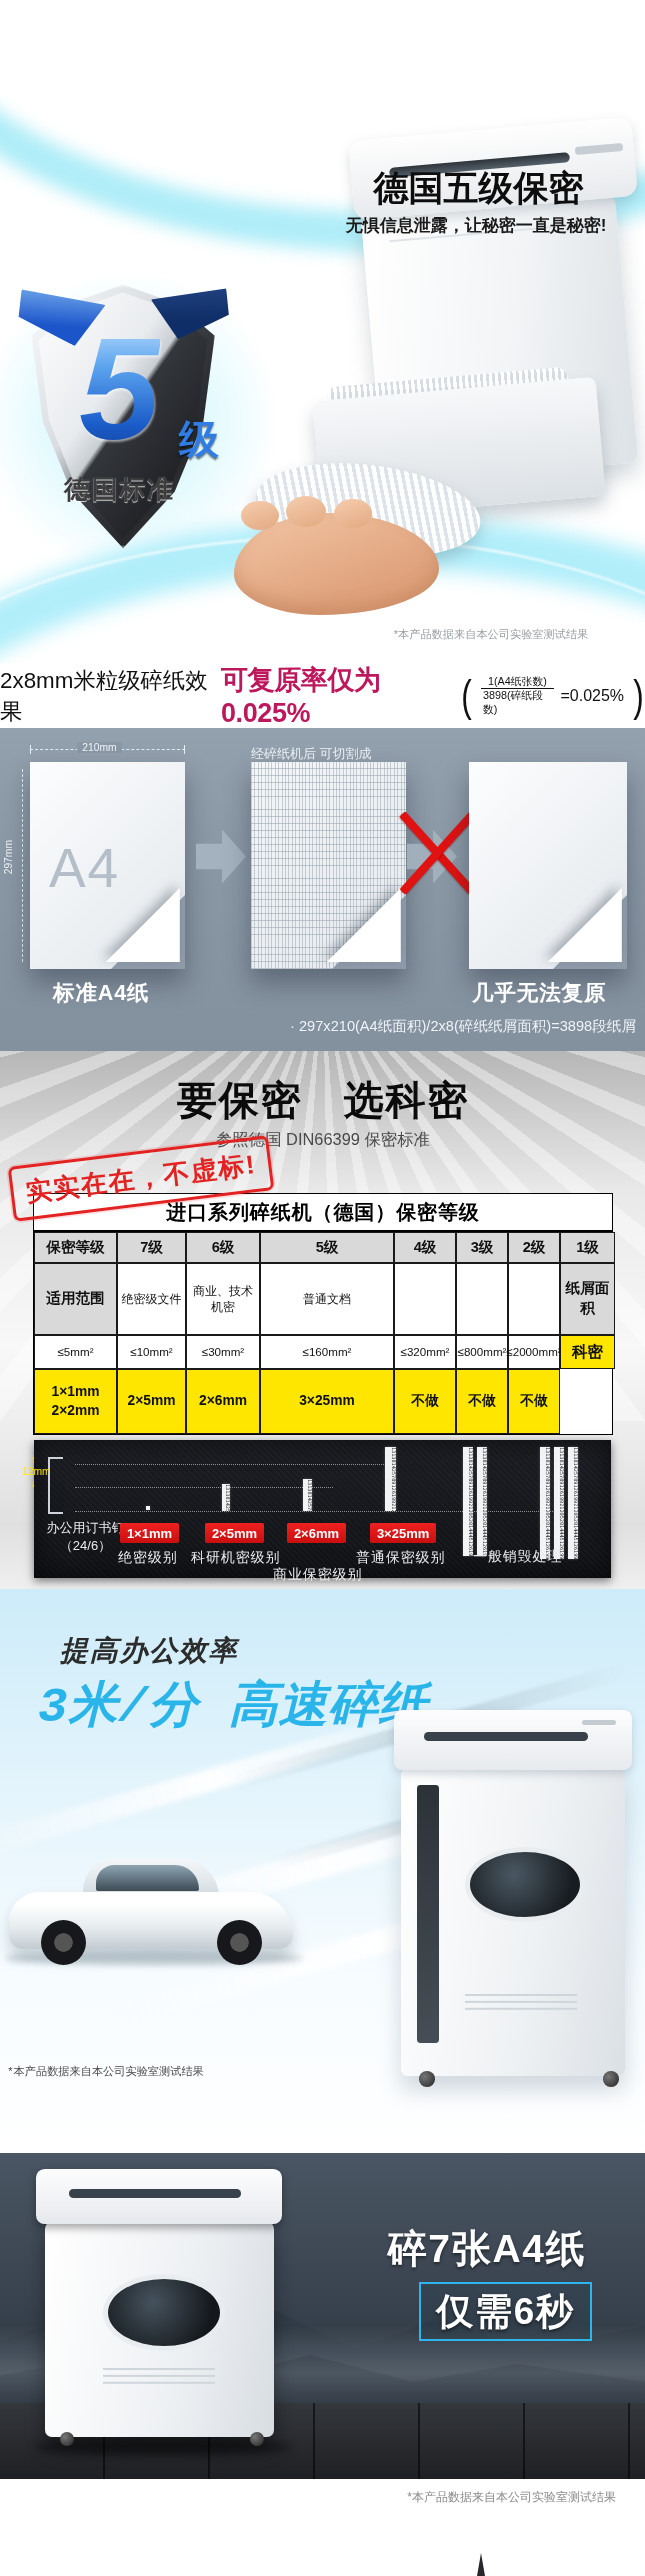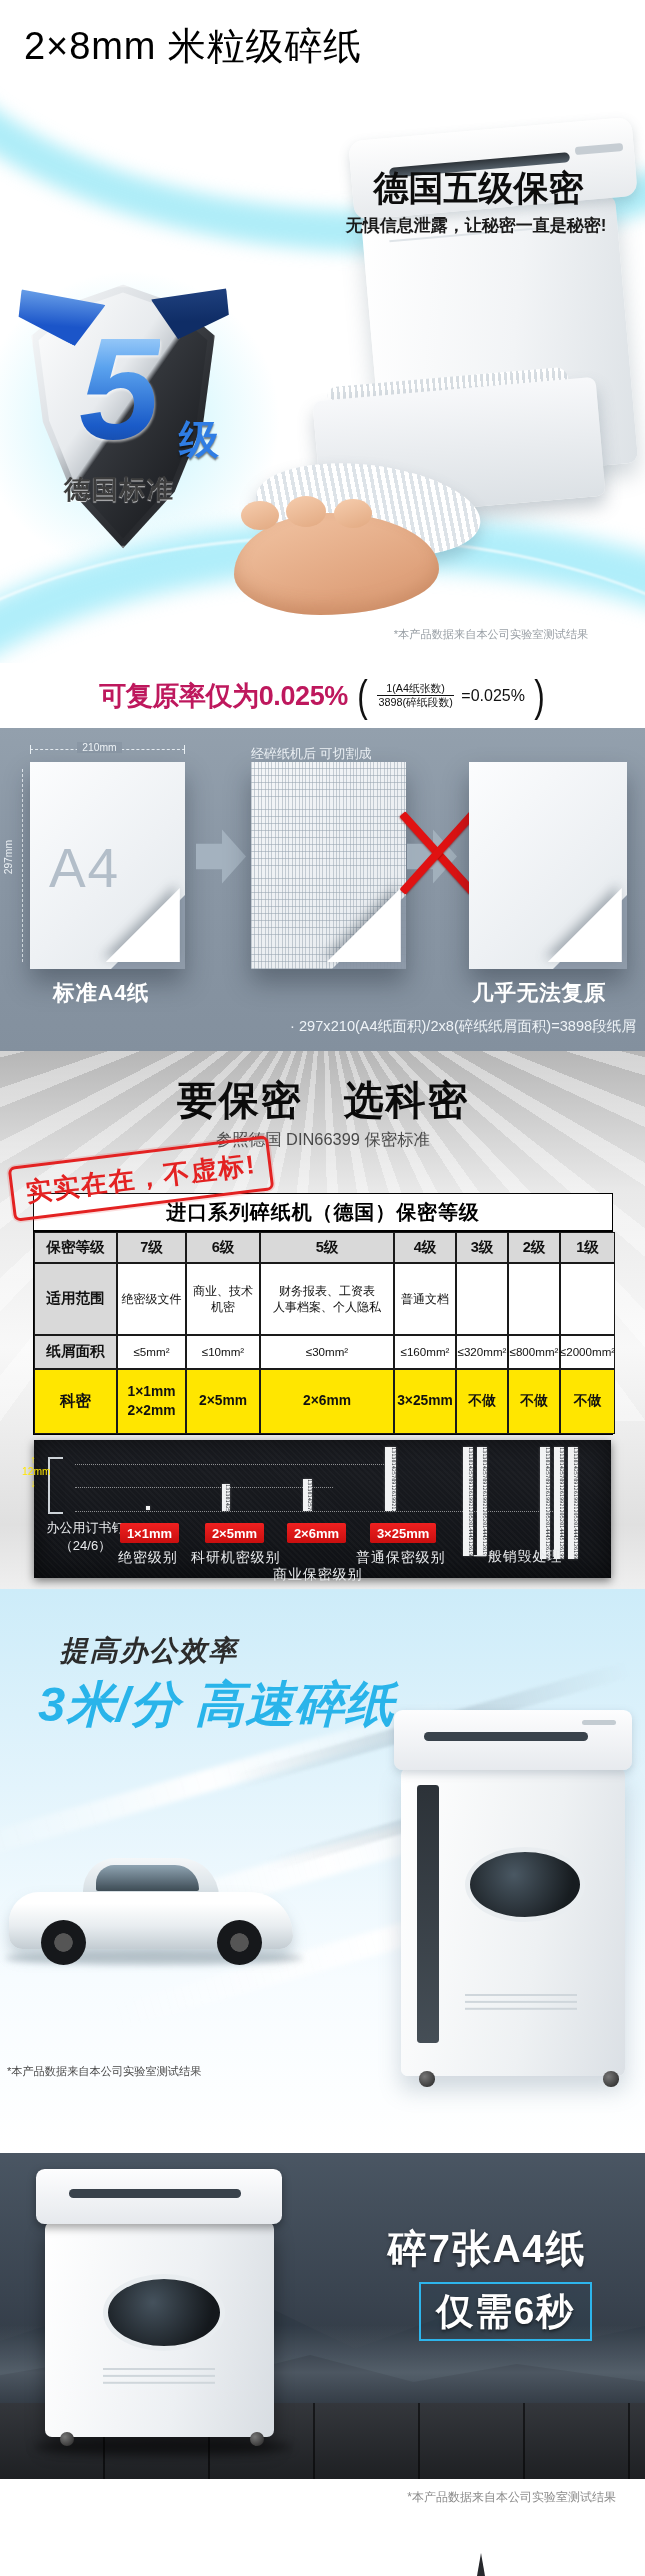--- a/index.html
+++ b/index.html
@@ -144,21 +144,21 @@
   .strip .dg{writing-mode:vertical-rl;font-size:5.2px;line-height:1;color:#2b2f34;letter-spacing:0;
       font-family:"DejaVu Sans Mono",monospace;display:block;width:100%;}
   .badge{position:absolute;height:20px;background:linear-gradient(180deg,#f02020,#c90f0f);color:#fff;
       font-size:13px;font-weight:800;display:flex;align-items:center;justify-content:center;
       padding:0 6.9px;border-radius:1.7px;}
   .plabel{position:absolute;color:#e8eaec;font-size:14px;letter-spacing:0.9px;}
   .staple-name{position:absolute;left:0px;top:79px;width:103px;text-align:center;color:#e8eaec;
       font-size:13px;line-height:1.4;white-space:pre-line;}
 
   
-  #speed{top:1589px;height:708px;background:linear-gradient(180deg,#cdecf9 0%,#e3f4fc 28%,#f7fcff 55%,#ffffff 80%);}
+  #speed{top:1589px;height:708px;background:linear-gradient(180deg,#cdecf9 0%,#e3f4fc 28%,#f7fcff 55%,#ffffff 80%);font-family:Liberation Mono, monospace;}
   .streak{position:absolute;background:linear-gradient(90deg,rgba(255,255,255,0),rgba(255,255,255,.95),rgba(255,255,255,0));
       filter:blur(2.6px);transform:rotate(-16deg);}
   .gstreak{position:absolute;background:linear-gradient(90deg,rgba(150,170,182,0),rgba(150,170,182,.4),rgba(150,170,182,0));
       filter:blur(1.7px);transform:rotate(-16deg);}
   .eyebrow{left:60px;top:43px;font-size:28px;font-weight:800;font-style:italic;color:#2c2c2c;letter-spacing:1.7px;}
   .speed-head{left:38px;top:83px;font-size:49px;font-weight:900;font-style:italic;color:#29b4ea;letter-spacing:0.9px;}
   
   .m2-head{left:394px;top:121px;width:238px;height:60px;background:linear-gradient(180deg,#fdfdfe,#e7eaee);
       border-radius:8.6px;box-shadow:0 3.4px 8.6px rgba(110,130,145,.3);}
   .m2-slot{left:424px;top:143px;width:164px;height:8.6px;background:#39424b;border-radius:4.3px;}
@@ -219,21 +219,20 @@
 
 <div id="page">
 
   <section id="hero">
     <div class="arc arc1"></div>
     <div class="arc arc1b"></div>
     <div class="abs shield-glow"></div>
     <div class="arc arc2"></div>
     <div class="arc arc2b"></div>
 
-    <div class="abs hero-title">2×8mm 米粒级碎纸</div>
 
     <div class="abs hshr-body"></div>
     <div class="abs hshr-seam"></div>
     <div class="abs hshr-head"></div>
     <div class="abs hshr-slot"></div>
     <div class="abs hshr-panel"></div>
     <div class="abs hshr-shred"></div>
     <div class="abs hshr-drawer"></div>
     <div class="abs pile"></div>
     <div class="abs hand">
@@ -250,20 +249,21 @@
     <div class="abs shield-blue-l"></div>
     <div class="abs shield-blue-r"></div>
     <div class="abs shield-5">5</div>
     <div class="abs shield-ji">级</div>
     <div class="abs shield-label">德国标准</div>
 
     <div class="abs fnote hero-fnote">*本产品数据来自本公司实验室测试结果</div>
   </section>
 
   <section id="fstrip">
+    <span class="f-prefix">2x8mm米粒级碎纸效果</span>
     <span class="f-head">可复原率仅为0.025%</span>
     <span class="paren">(</span>
     <span class="frac">
       <span class="num">1(A4纸张数)</span>
       <span class="den">3898(碎纸段数)</span>
     </span>
     <span class="f-res">=0.025%</span>
     <span class="paren">)</span>
   </section>
 
@@ -316,22 +316,20 @@
         <div class="tc hd">6级</div>
         <div class="tc hd">5级</div>
         <div class="tc hd">4级</div>
         <div class="tc hd">3级</div>
         <div class="tc hd">2级</div>
         <div class="tc hd">1级</div>
         <div class="tc lb">适用范围</div>
         <div class="tc bd">绝密级文件</div>
         <div class="tc bd">商业、技术
 机密</div>
-        <div class="tc bd">财务报表、工资表
-人事档案、个人隐私</div>
         <div class="tc bd">普通文档</div>
         <div class="tc bd"></div>
         <div class="tc bd"></div>
         <div class="tc bd"></div>
         <div class="tc lb">纸屑面积</div>
         <div class="tc bd sm">≤5mm²</div>
         <div class="tc bd sm">≤10mm²</div>
         <div class="tc bd sm">≤30mm²</div>
         <div class="tc bd sm">≤160mm²</div>
         <div class="tc bd sm">≤320mm²</div>

